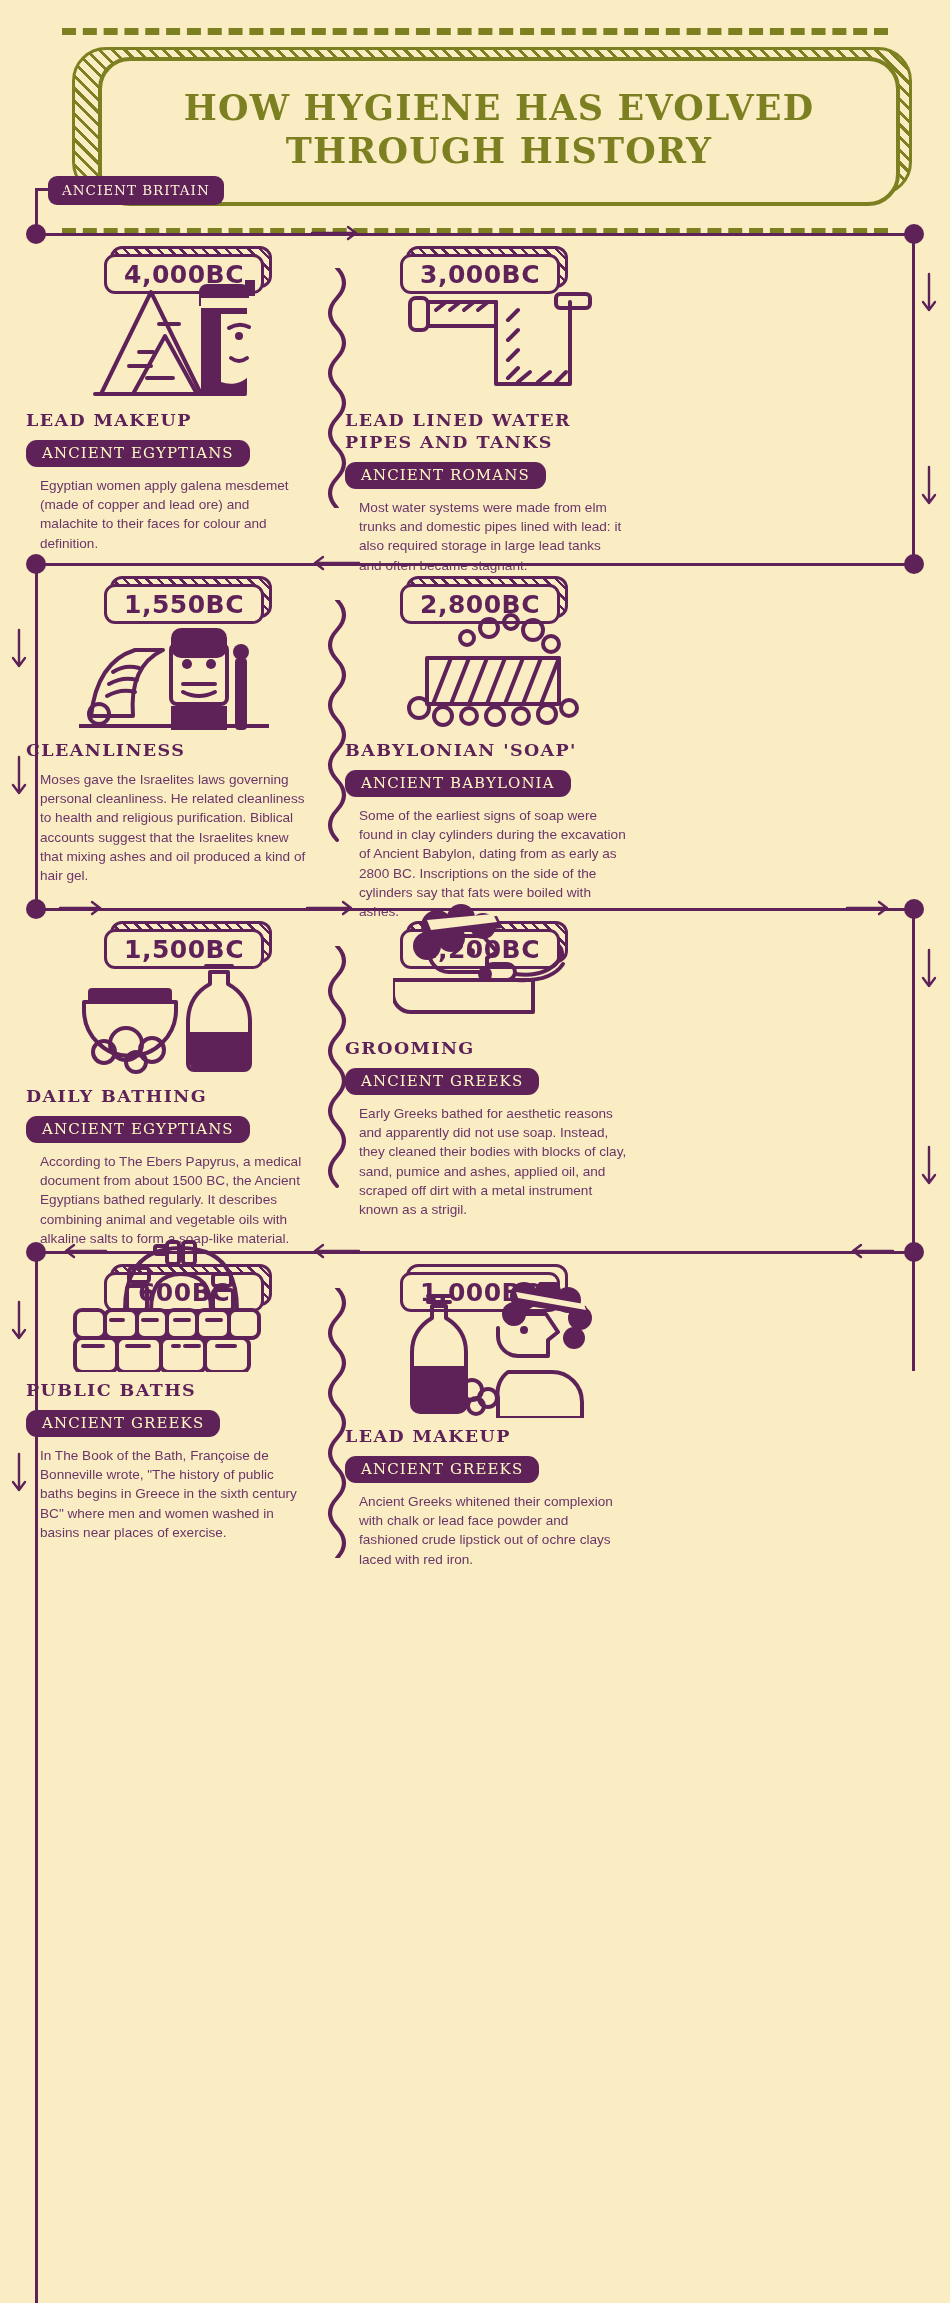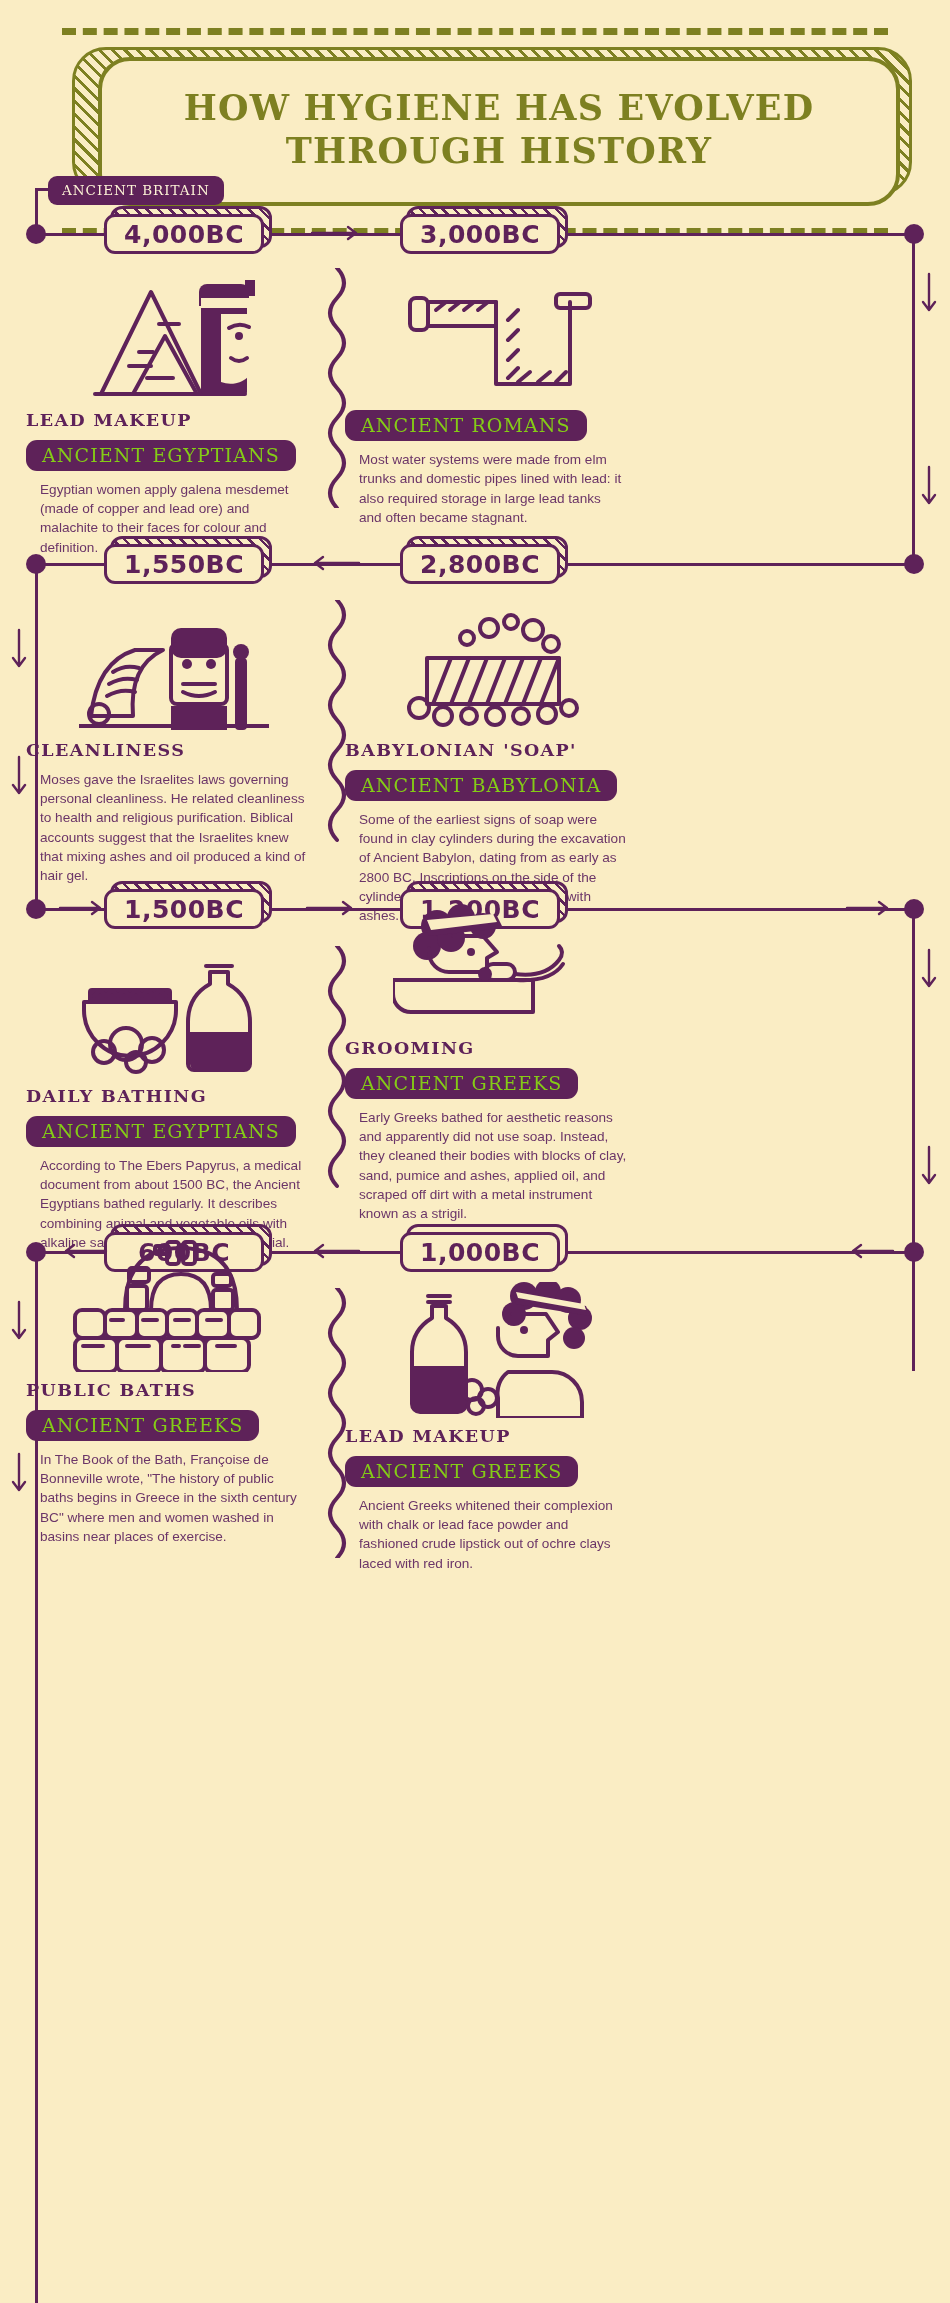--- a/index.html
+++ b/index.html
@@ -84,20 +84,21 @@
   }
 
   
   .arrow{position:absolute;}
 
   
   .datepill{
     position:absolute;
     width:160px;
     height:40px;
+    margin-top:40px;
   }
   .datepill .shade{
     position:absolute;
     left:6px; top:-8px; right:-8px; bottom:6px;
     border:3px solid #5e2259;
     border-radius:12px;
     background:repeating-linear-gradient(45deg,#5e2259 0 2.5px,#faedc4 2.5px 8px);
   }
   .datepill .face{
     position:absolute;
@@ -132,23 +133,23 @@
     font-weight:bold;
     color:#5e2259;
     font-size:17.5px;
     letter-spacing:1.4px;
     line-height:1.25;
     text-transform:uppercase;
   }
   .tag{
     display:inline-block;
     background:#5e2259;
-    color:#84cc16;
+    color:#fef9c3;
     font-family:"DejaVu Serif", serif;
-    font-size:19px;
+    font-size:15px;
     letter-spacing:1.1px;
     padding:4px 16px 5px;
     border-radius:11px;
     text-transform:uppercase;
     margin-bottom:9px;
   }
   .card p{
     margin:0 auto;
     width:268px;
     font-family:"Liberation Sans", sans-serif;
@@ -247,20 +248,21 @@
       <svg width="210" height="112" viewBox="0 0 210 112">
         <rect class="ln" x="22" y="8" width="18" height="32" rx="6"></rect>
         <path class="ln" d="M40 12 h68 v24 h-68z"></path>
         <path class="ln" d="M108 12 v82 h74 v-82"></path>
         <rect class="ln" x="168" y="4" width="34" height="14" rx="4"></rect>
         <path class="ln" d="M48 20 l10 -8 M62 20 l10 -8 M76 20 l10 -8 M90 20 l10 -8" stroke-width="3"></path>
         <path class="ln" d="M120 30 l10 -10 M120 50 l10 -10 M120 70 l10 -10 M120 88 l10 -10" stroke-width="3"></path>
         <path class="ln" d="M130 92 l12 -10 M150 92 l12 -10 M168 92 l10 -10" stroke-width="3"></path>
       </svg>
     </div>
+    <h3>LEAD LINED WATER PIPES AND TANKS</h3>
     <div><span class="tag">ANCIENT ROMANS</span></div>
     <p>Most water systems were made from elm trunks and domestic pipes lined with lead: it also required storage in large lead tanks and often became stagnant.</p>
   </div>
 
   <svg class="wave" style="left:322px; top:268px;" width="30" height="240" viewBox="0 0 30 240" preserveAspectRatio="none">
     <path d="M15 0 q14 15 0 30 q-14 15 0 30 q14 15 0 30 q-14 15 0 30 q14 15 0 30 q-14 15 0 30 q14 15 0 30 q-14 15 0 30" fill="none" stroke="#5e2259" stroke-width="4" stroke-linecap="round"></path>
   </svg>
 
   <div class="node" style="left:26px; top:554px;"></div>
   <div class="node" style="left:904px; top:554px;"></div>

